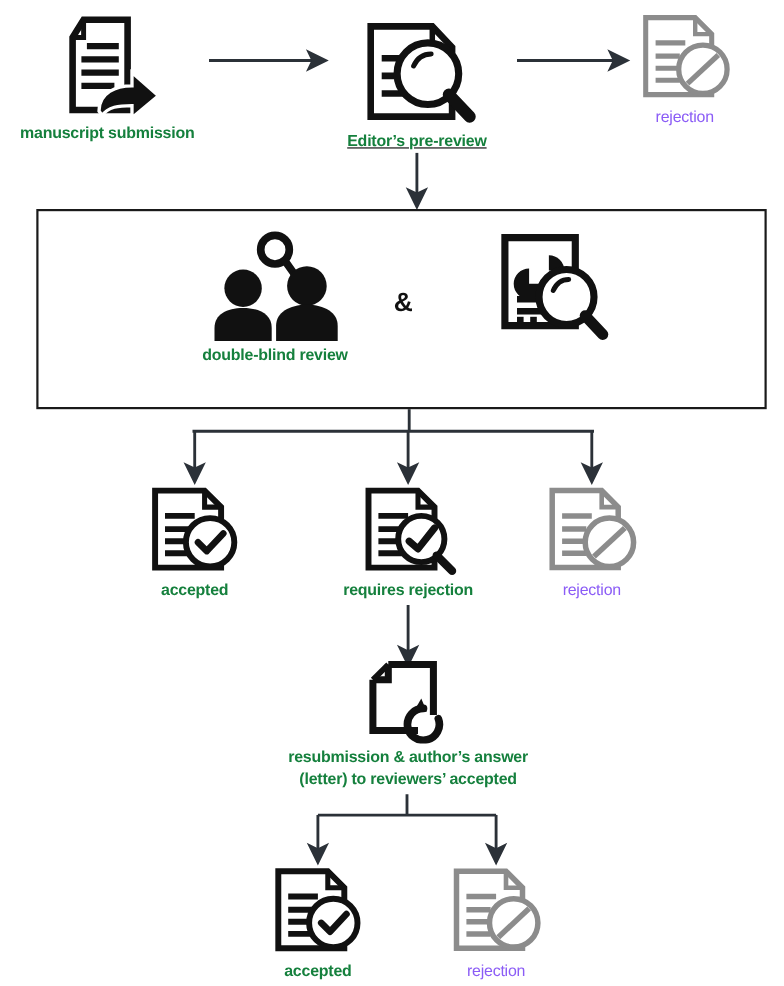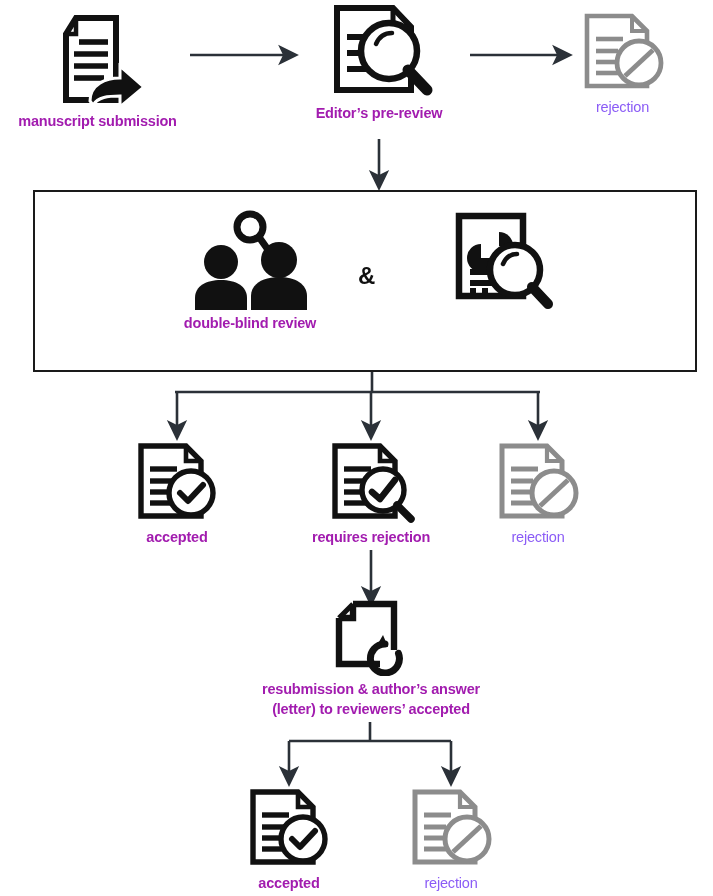--- a/index.html
+++ b/index.html
@@ -27,21 +27,21 @@
     justify-content: flex-start;
   }
   .icon {
     display: block;
     line-height: 0;
   }
   .label {
     font-weight: bold;
     font-size: 14.5px;
     letter-spacing: -0.2px;
-    color: #a21caf;
+    color: #15803d;
     text-align: center;
     white-space: nowrap;
     margin-top: 4px;
     line-height: 1.28;
   }
   .label.muted {
     color: #8b5cf6;
     font-weight: normal;
   }
   .label.two-line { white-space: normal; }
@@ -111,21 +111,21 @@
           <line x1="28" y1="58" x2="62" y2="58"></line>
           <line x1="28" y1="70" x2="58" y2="70"></line>
         </g>
         <path d="M44,93 C44,76 60,70 74,70 L74,58 L98,79 L74,99 L74,88 C62,88 52,89 47,97 Z" fill="#111111"></path>
         <path d="M44,93 C44,76 60,70 74,70 L74,58 L98,79 L74,99 L74,88 C62,88 52,89 47,97 Z" fill="none" stroke="#ffffff" stroke-width="3"></path>
       </svg>
     </span>
     <span class="label">manuscript submission</span>
   </div>
 
-  <div class="node" style="left:293px; top:0; width:172px;">
+  <div class="node" style="left:293px; top:16px; width:172px;text-decoration:underline;">
     <span class="icon">
       <svg width="120" height="100" viewBox="0 0 120 100">
         <g fill="none" stroke="#111111" stroke-width="6" stroke-linejoin="miter">
           <path d="M18,8 L74,8 L92,27 L92,90 L18,90 Z"></path>
           <path d="M74,8 L74,27 L92,27" stroke-width="5"></path>
         </g>
         <g stroke="#111111" stroke-width="6" stroke-linecap="butt">
           <line x1="28" y1="37" x2="72" y2="37"></line>
           <line x1="28" y1="53" x2="66" y2="53"></line>
           <line x1="28" y1="69" x2="60" y2="69"></line>

